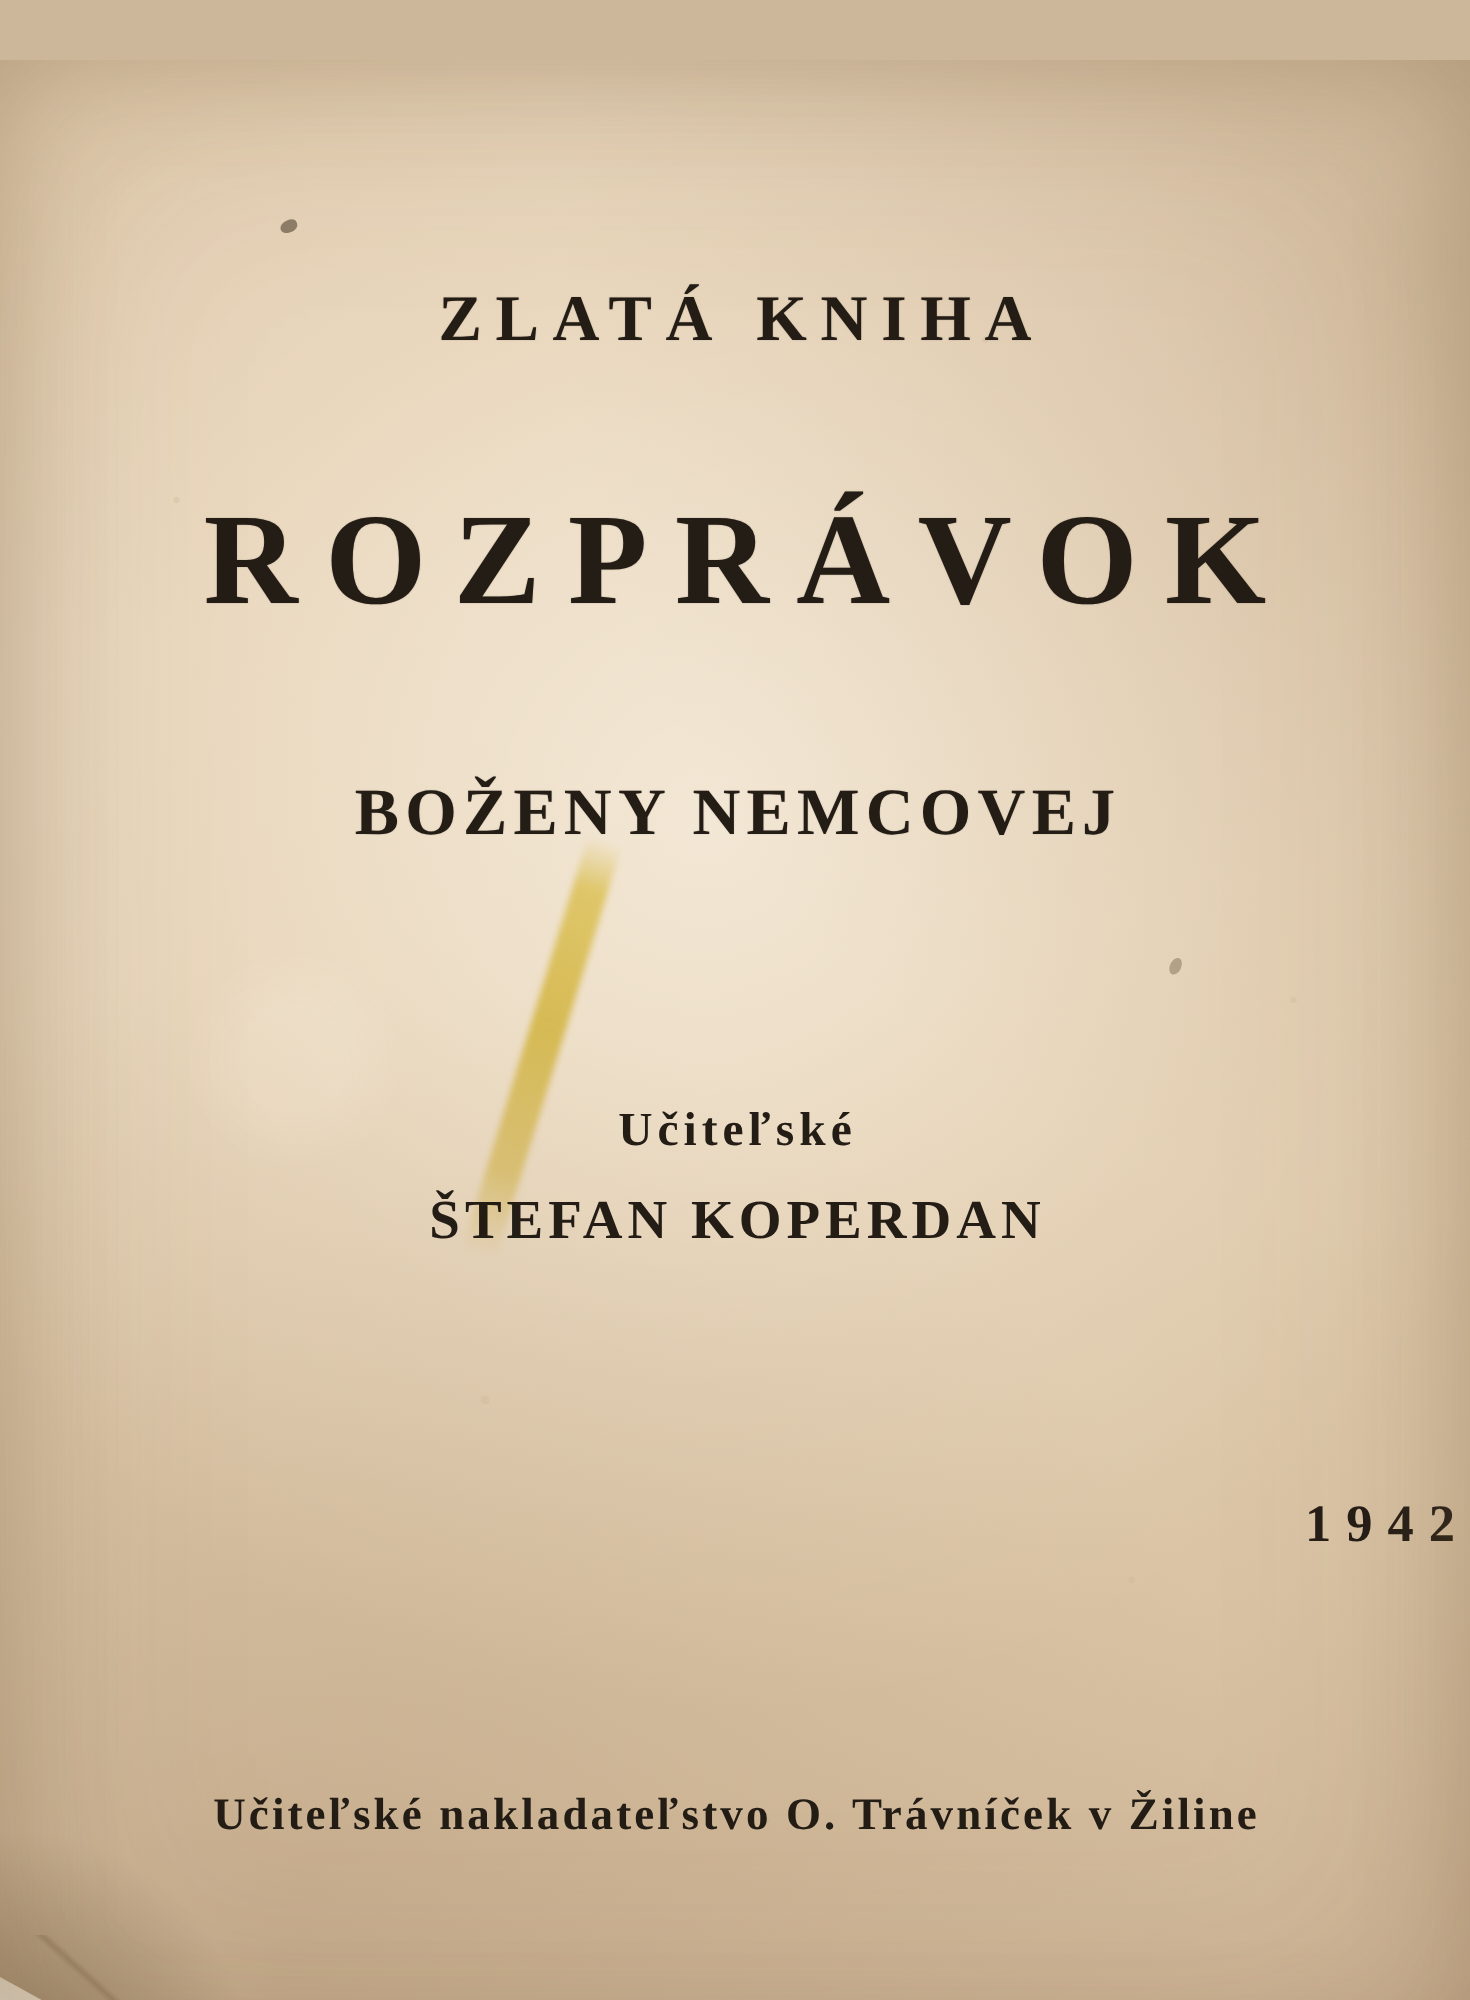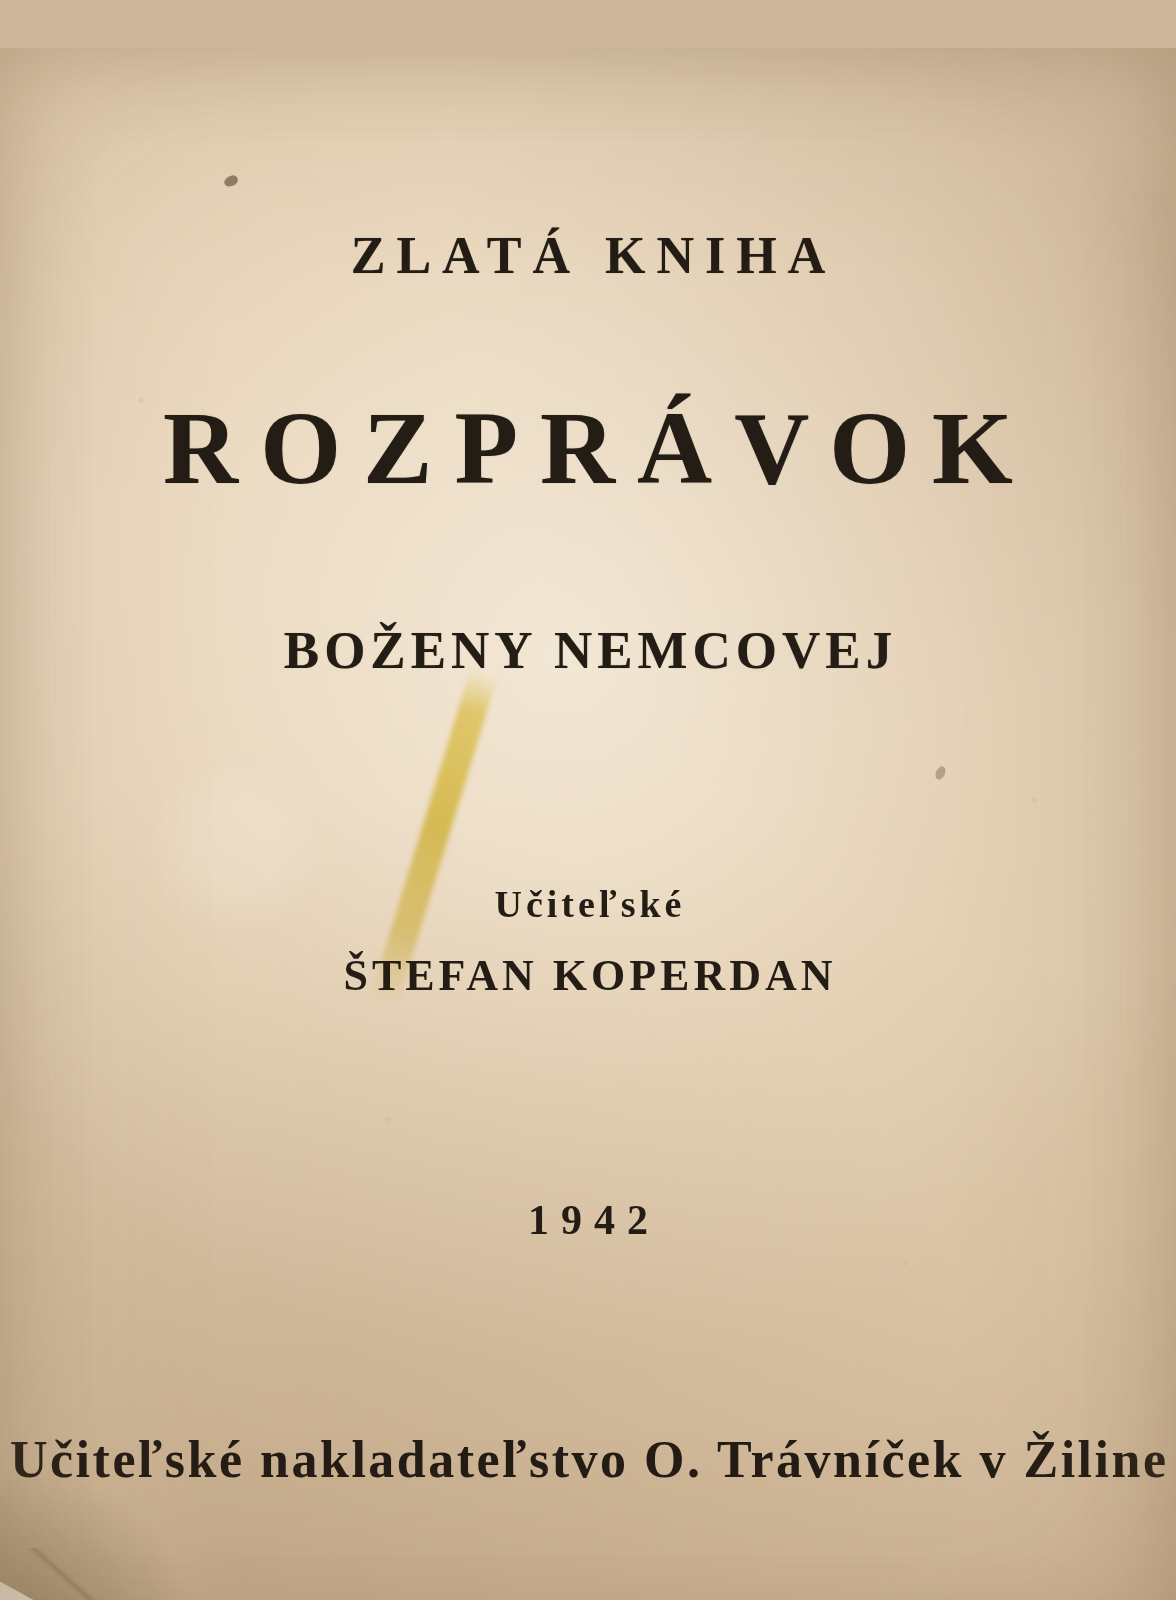--- a/index.html
+++ b/index.html
@@ -175,25 +175,26 @@
     font-weight: 700;
     text-indent: 4px;
   }
 
   .year {
     top: 1148px;
     font-size: 42px;
     letter-spacing: 12px;
     font-weight: 700;
     text-indent: 12px;
+    text-align: right;
   }
 
   .publisher {
     top: 1382px;
-    font-size: 52px;
+    font-size: 36px;
     letter-spacing: 2.5px;
     font-weight: 700;
     text-indent: 2.5px;
   }
 </style>
 </head>
 <body>
 
 <div class="page">
 

